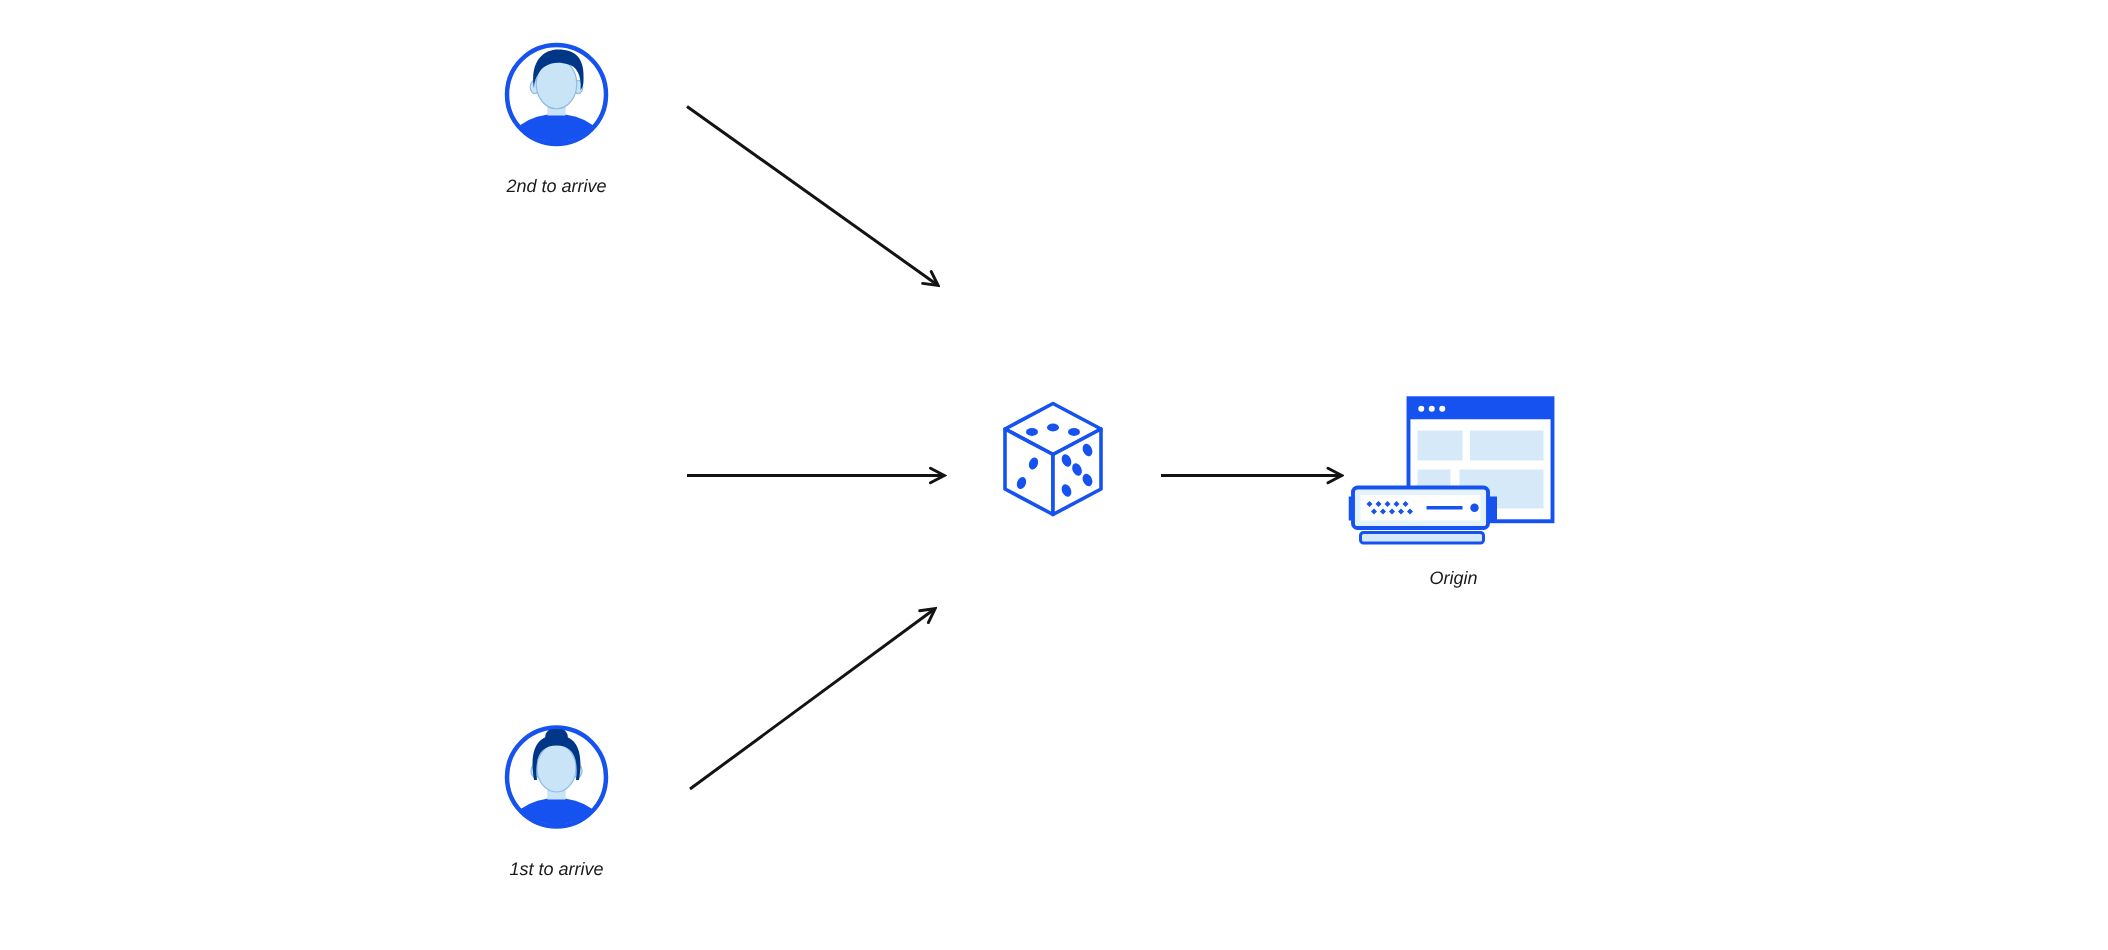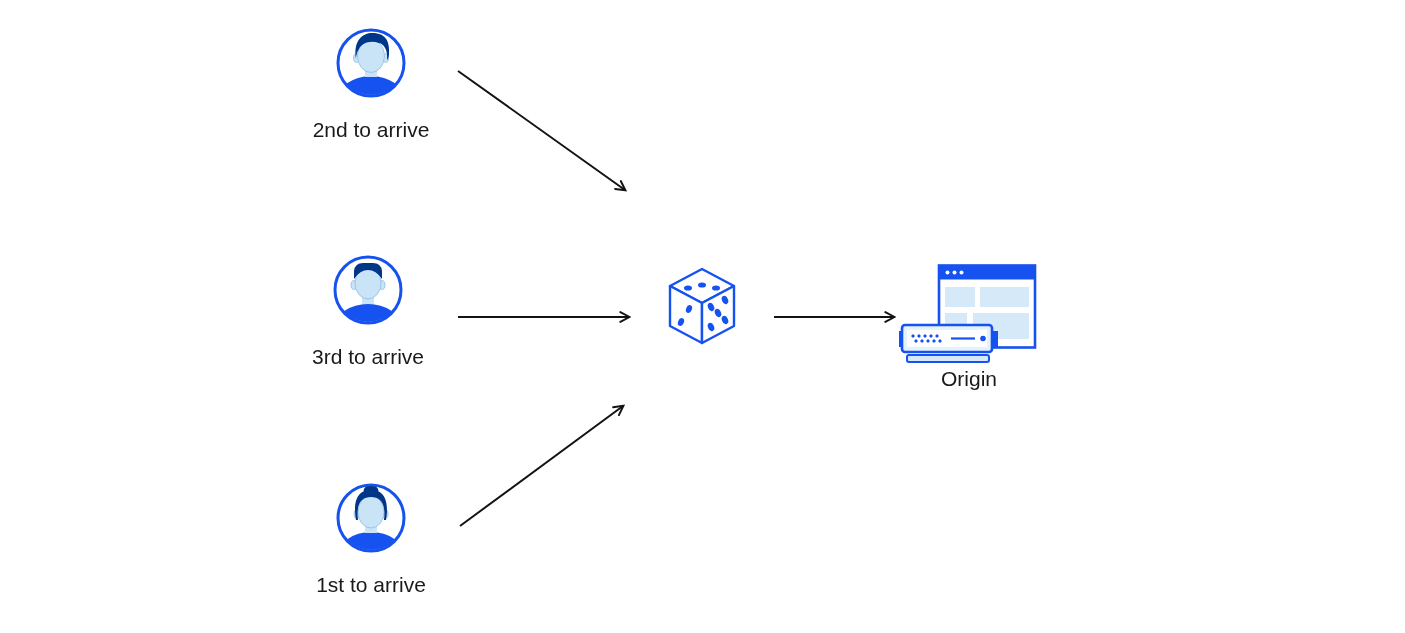--- a/index.html
+++ b/index.html
@@ -11,33 +11,34 @@
     overflow: hidden;
     font-family: "Liberation Sans", sans-serif;
   }
   .node {
     position: absolute;
     display: flex;
     flex-direction: column;
     align-items: center;
   }
   .node-label {
-    font-size: 21px;
+    font-size: 12px;
     line-height: 1.2;
     color: #1a1a1a;
     text-align: center;
     white-space: nowrap;
     margin-top: 18px;
+    font-style: italic;
   }
   .pos-user-top    { left: 306px; top: 27px;  width: 130px; }
   .pos-user-mid    { left: 303px; top: 254px; width: 130px; }
   .pos-user-bottom { left: 306px; top: 482px; width: 130px; align-items: center; }
   .pos-dice        { left: 668px; top: 267px; width: 68px;  }
   .pos-origin      { left: 899px; top: 264px; width: 140px; }
-  .pos-origin .node-label { margin-top: 2px; }
+  .pos-origin .node-label { margin-top: 14px; }
   .arrow-layer {
     position: absolute;
     left: 0; top: 0;
     width: 1405px; height: 633px;
     pointer-events: none;
   }
 </style>
 </head>
 <body>
 
@@ -70,41 +71,20 @@
         <ellipse cx="36" cy="74" rx="34" ry="25" fill="#1652F0"></ellipse>
         <rect x="30" y="38" width="12" height="12" fill="#C9E3F7"></rect>
         <ellipse cx="36" cy="29" rx="13.5" ry="16.5" fill="#C9E3F7" stroke="#8FBCE6" stroke-width="0.8"></ellipse>
         <path d="M21,32 C18,13 28,6 37,6 C49,6 55,12 54,27 C54,30 53,32 52,33
                  C53,23 49,17 44,16 C35,13 27,16 24,22 C22,25 21,28 21,32 Z" fill="#003688"></path>
       </g>
     </svg>
     <div class="node-label">2nd to arrive</div>
   </div>
 
-  <div class="node pos-user-mid">
-    <svg width="72" height="72" viewBox="0 0 72 72">
-      <defs>
-          <clipPath id="clipB">
-            <circle cx="36" cy="36" r="32"></circle>
-          </clipPath>
-        </defs>
-      <circle cx="36" cy="36" r="33" fill="#ffffff" stroke="#1652F0" stroke-width="3"></circle>
-      <g clip-path="url(#clipB)">
-        <ellipse cx="22" cy="31" rx="3" ry="4.4" fill="#C9E3F7" stroke="#8FBCE6" stroke-width="0.8"></ellipse>
-        <ellipse cx="50" cy="31" rx="3" ry="4.4" fill="#C9E3F7" stroke="#8FBCE6" stroke-width="0.8"></ellipse>
-        <rect x="30" y="36" width="12" height="16" fill="#C9E3F7"></rect>
-        <ellipse cx="36" cy="73" rx="33" ry="23" fill="#1652F0"></ellipse>
-        <rect x="30" y="38" width="12" height="12" fill="#C9E3F7"></rect>
-        <ellipse cx="36" cy="29" rx="13" ry="16" fill="#C9E3F7" stroke="#8FBCE6" stroke-width="0.8"></ellipse>
-        <path d="M22,25 L22,17 Q23,9 31,9 L41,9 Q49,9 50,17 L50,25
-                 Q44,16 36,16 Q28,16 22,25 Z" fill="#003688"></path>
-      </g>
-    </svg>
-    <div class="node-label">3rd to arrive</div>
-  </div>
 
   <div class="node pos-user-bottom">
     <svg width="72" height="72" viewBox="0 0 72 72">
       <defs>
           <clipPath id="clipC">
             <circle cx="36" cy="36" r="32"></circle>
           </clipPath>
         </defs>
       <circle cx="36" cy="36" r="33" fill="#ffffff" stroke="#1652F0" stroke-width="3"></circle>
       <g clip-path="url(#clipC)">

